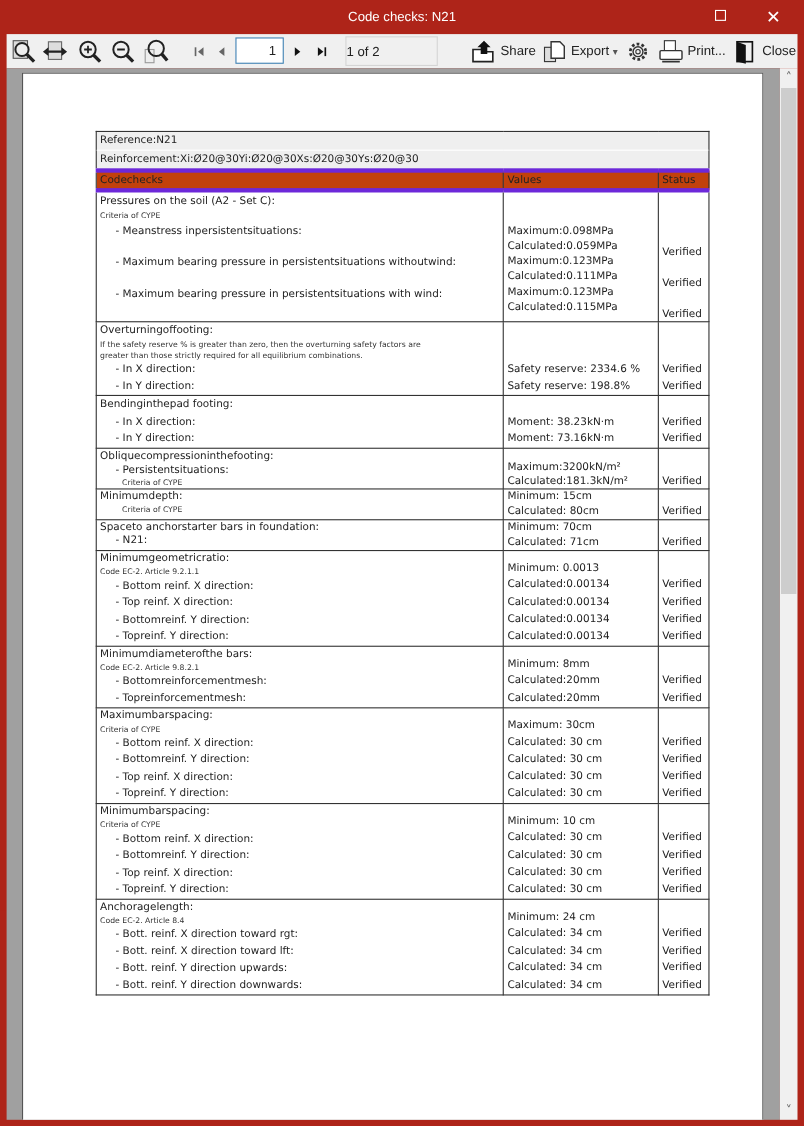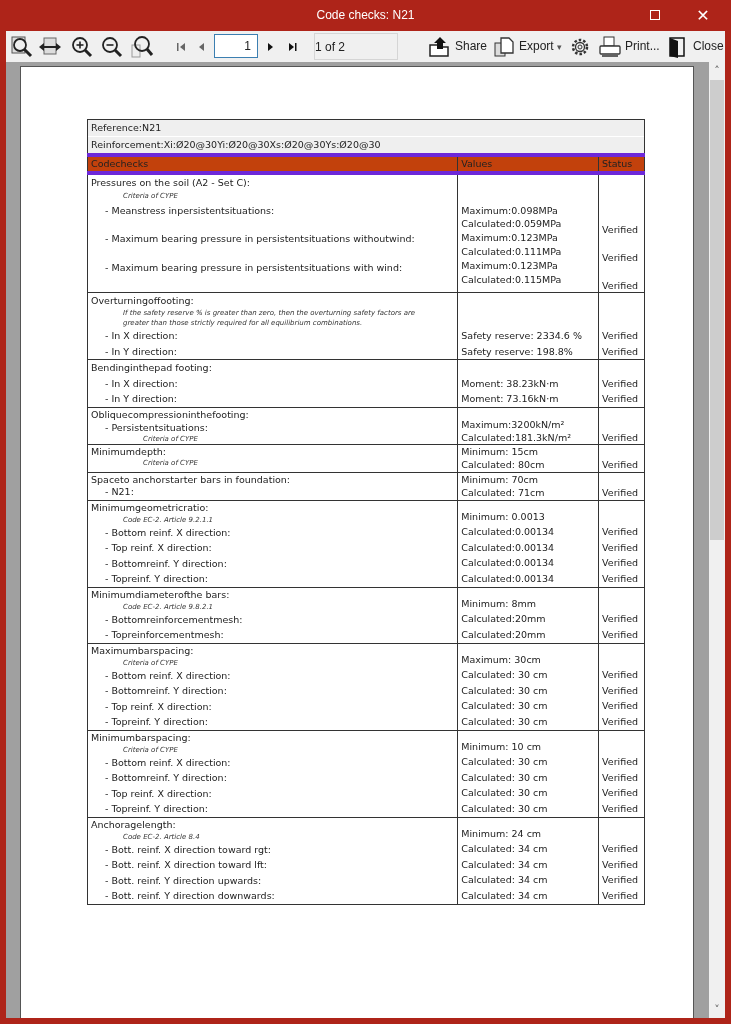--- a/index.html
+++ b/index.html
@@ -31,21 +31,21 @@
   .sb-thumb { position: absolute; left: 1px; top: 18px; width: 14px; height: 460px; background: #cdcdcd; }
 
   table.report { position: absolute; left: 66px; top: 52px; width: 558px; border-collapse: collapse; font-size: 9.5px; color: #222; font-family: "DejaVu Sans", sans-serif; }
   table.report td { border-left: 1px solid #333; border-right: 1px solid #333; vertical-align: top; padding: 0 3px; }
   .hdr-block td { background: #efefef; }
   .hdr-line { height: 16px; line-height: 16px; white-space: nowrap; }
   .hdr-top { border-top: 1px solid #333; }
   .colhdr td { background: #c2410c; border: 4px solid #6d28d9; height: 15px; line-height: 14px; }
   .group td { border-top: 1px solid #333; border-bottom: 1px solid #333; }
   .line { height: 15.5px; line-height: 15.5px; white-space: nowrap; }
-  .line-s { height: 10px; line-height: 10px; white-space: nowrap; font-size: 7px; font-style: italic; color: #333; font-family: "DejaVu Sans", sans-serif; margin-left: 32px; }
+  .line-s { height: 10px; line-height: 10px; white-space: nowrap; font-size: 7px; color: #333; font-family: "DejaVu Sans", sans-serif; }
   .indent { padding-left: 14px; }
   .indent2 { padding-left: 20px; }
   .col1 { width: 371px; }
   .col2 { width: 141px; }
   .col3 { width: 46px; }
 </style>
 </head>
 <body>
 
 <div class="window">

